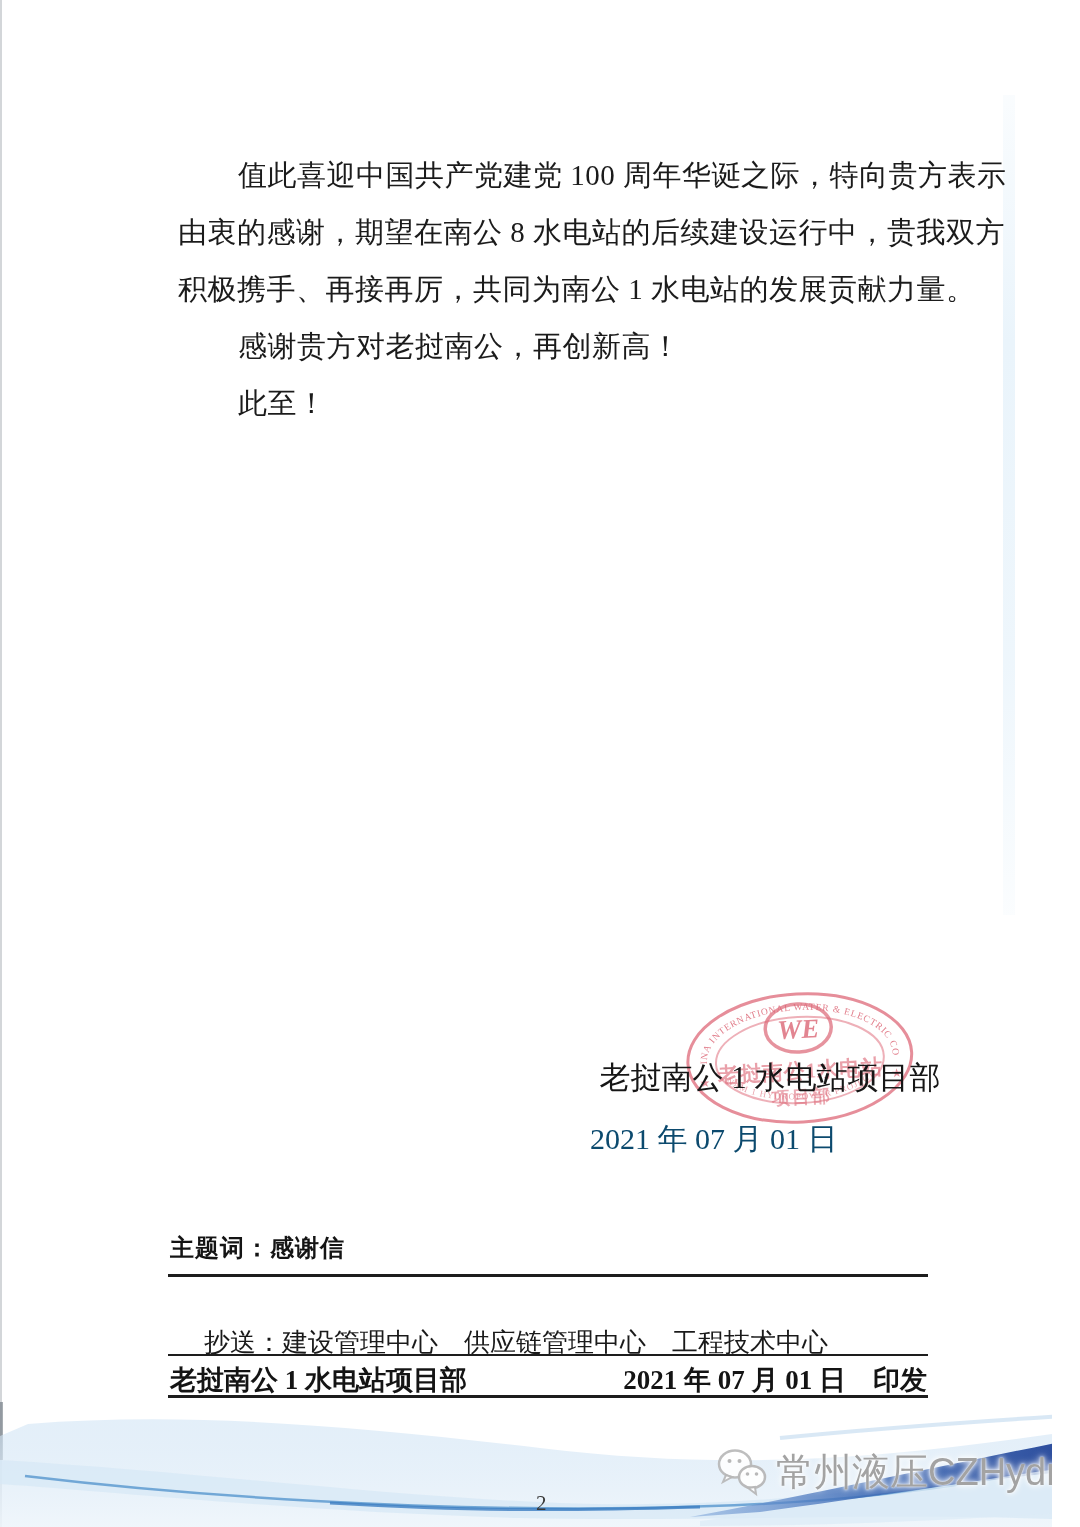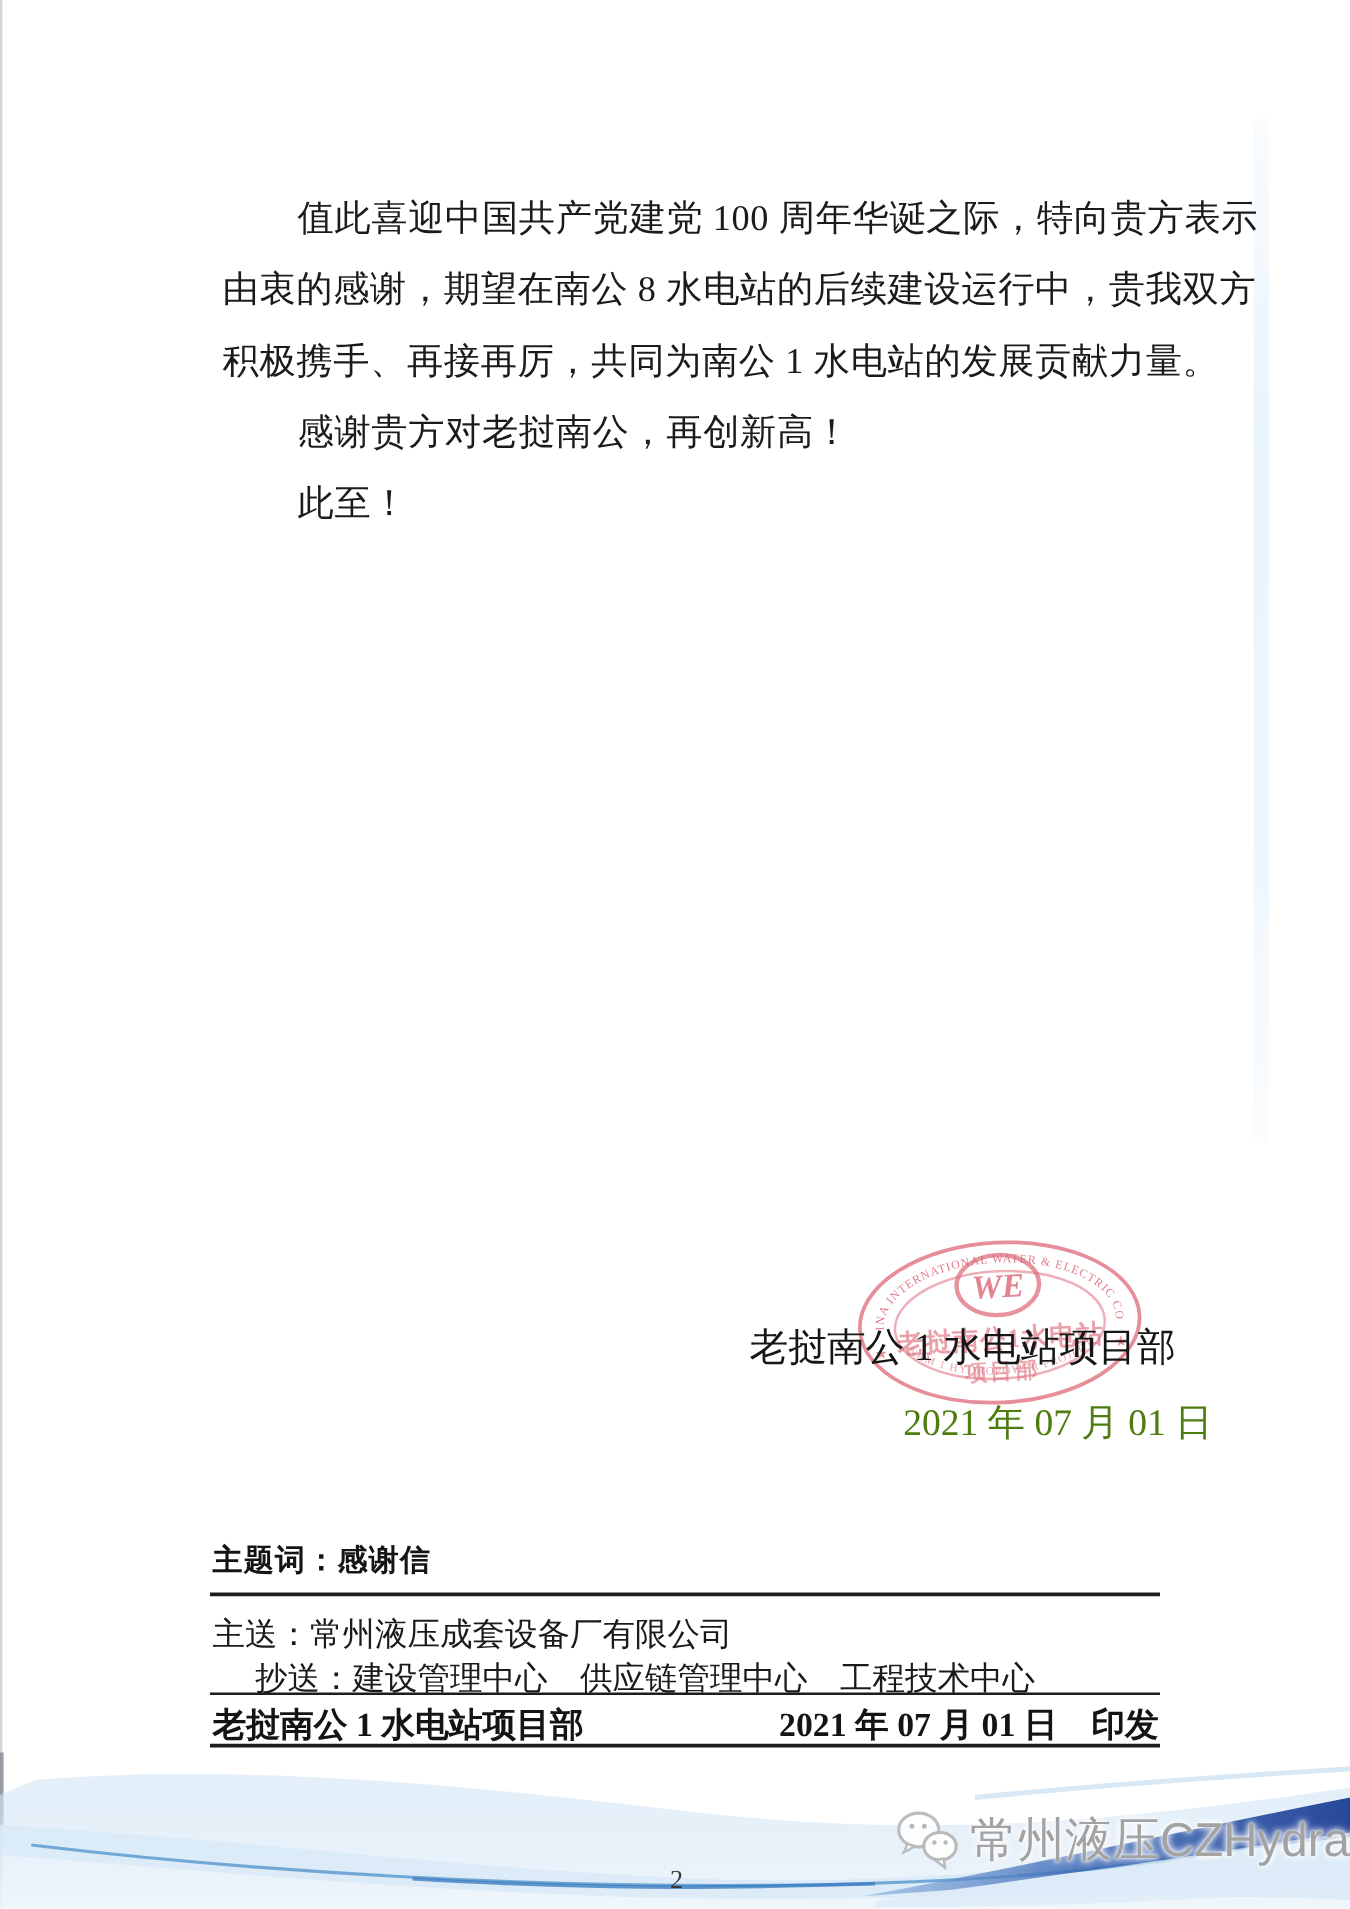--- a/index.html
+++ b/index.html
@@ -1,37 +1,37 @@
 <!DOCTYPE html>
 <html><head>
 <meta charset="utf-8">
 <style>
   html,body{margin:0;padding:0;background:#ffffff;}
   .page{
     position:relative;width:1052px;height:1527px;background:#ffffff;overflow:hidden;
-    font-family:"Liberation Serif","DejaVu Serif",serif;color:#1c1c1c;padding-left:28px;
+    font-family:"Liberation Serif","DejaVu Serif",serif;color:#1c1c1c;
   }
   
   .edge-left{position:absolute;left:0;top:0;width:2px;height:100%;background:rgba(110,118,128,.30);}
   .edge-left-strong{position:absolute;left:0;top:1402px;width:3px;height:58px;background:rgba(95,105,115,.55);}
   .edge-right-streak{position:absolute;left:1003px;top:95px;width:12px;height:820px;
     background:linear-gradient(to bottom,rgba(150,200,235,.05),rgba(150,200,235,.20) 30%,rgba(150,200,235,.16) 70%,rgba(150,200,235,.04));}
   
   .letter-body{position:absolute;left:178px;top:147px;width:775px;}
   .line{height:57px;line-height:57px;font-size:29px;letter-spacing:.5px;white-space:pre;color:#1b1b1b;}
   .line.indent{padding-left:60px;}
   
   .stamp{position:absolute;left:668px;top:972px;width:264px;height:180px;
     transform:rotate(-3deg);mix-blend-mode:multiply;opacity:.92;}
   .stamp text{font-family:"Liberation Serif","DejaVu Serif",serif;}
   
   .sig-line{position:absolute;left:570px;top:1060px;width:400px;text-align:center;
     font-size:31px;line-height:36px;color:#161616;white-space:pre;}
-  .date-line{position:absolute;left:590px;top:1121px;width:380px;text-align:right;
-    font-size:30px;line-height:36px;color:#4d7c0f;white-space:pre;}
+  .date-line{position:absolute;left:590px;top:1121px;width:380px;text-align:left;
+    font-size:30px;line-height:36px;color:#0c4a6e;white-space:pre;}
   
   .footer-subject{position:absolute;left:170px;top:1232px;width:760px;font-size:24px;font-weight:bold;
     letter-spacing:1px;color:#141414;white-space:pre;}
   .rule{position:absolute;left:168px;width:760px;background:#1d1d1d;}
   .rule-1{top:1274px;height:3px;}
   .rule-2{top:1354px;height:2px;}
   .rule-3{top:1395px;height:3px;}
   .footer-to{position:absolute;left:170px;top:1290px;width:760px;font-size:26px;color:#1a1a1a;white-space:pre;}
   .footer-cc{position:absolute;left:170px;top:1325px;width:760px;font-size:26px;color:#1a1a1a;white-space:pre;margin-left:34px;}
   .footer-bottom{position:absolute;left:170px;top:1362px;width:757px;display:flex;
@@ -82,21 +82,20 @@
     <text x="132" y="66" font-size="27" font-weight="bold" font-style="italic" text-anchor="middle" fill="#d9596a" opacity="0.8">WE</text>
     <text x="132" y="106" font-size="21" font-weight="bold" text-anchor="middle" letter-spacing="1" fill="#d9596a" opacity="0.62">老挝南公1水电站</text>
     <text x="132" y="131" font-size="18" font-weight="bold" text-anchor="middle" letter-spacing="2" fill="#d9596a" opacity="0.55">项目部</text>
   </svg>
 
   <div class="sig-line">老挝南公 1 水电站项目部</div>
   <div class="date-line">2021 年 07 月 01 日</div>
 
   <div class="footer-subject">主题词：感谢信</div>
   <div class="rule rule-1"></div>
-  <div class="footer-to">主送：常州液压成套设备厂有限公司</div>
   <div class="footer-cc">抄送：建设管理中心　供应链管理中心　工程技术中心</div>
   <div class="rule rule-2"></div>
   <div class="footer-bottom">
     <span>老挝南公 1 水电站项目部</span>
     <span>2021 年 07 月 01 日　印发</span>
   </div>
   <div class="rule rule-3"></div>
 
   <svg class="wave" viewBox="0 0 1080 127" preserveAspectRatio="none">
     <defs>

